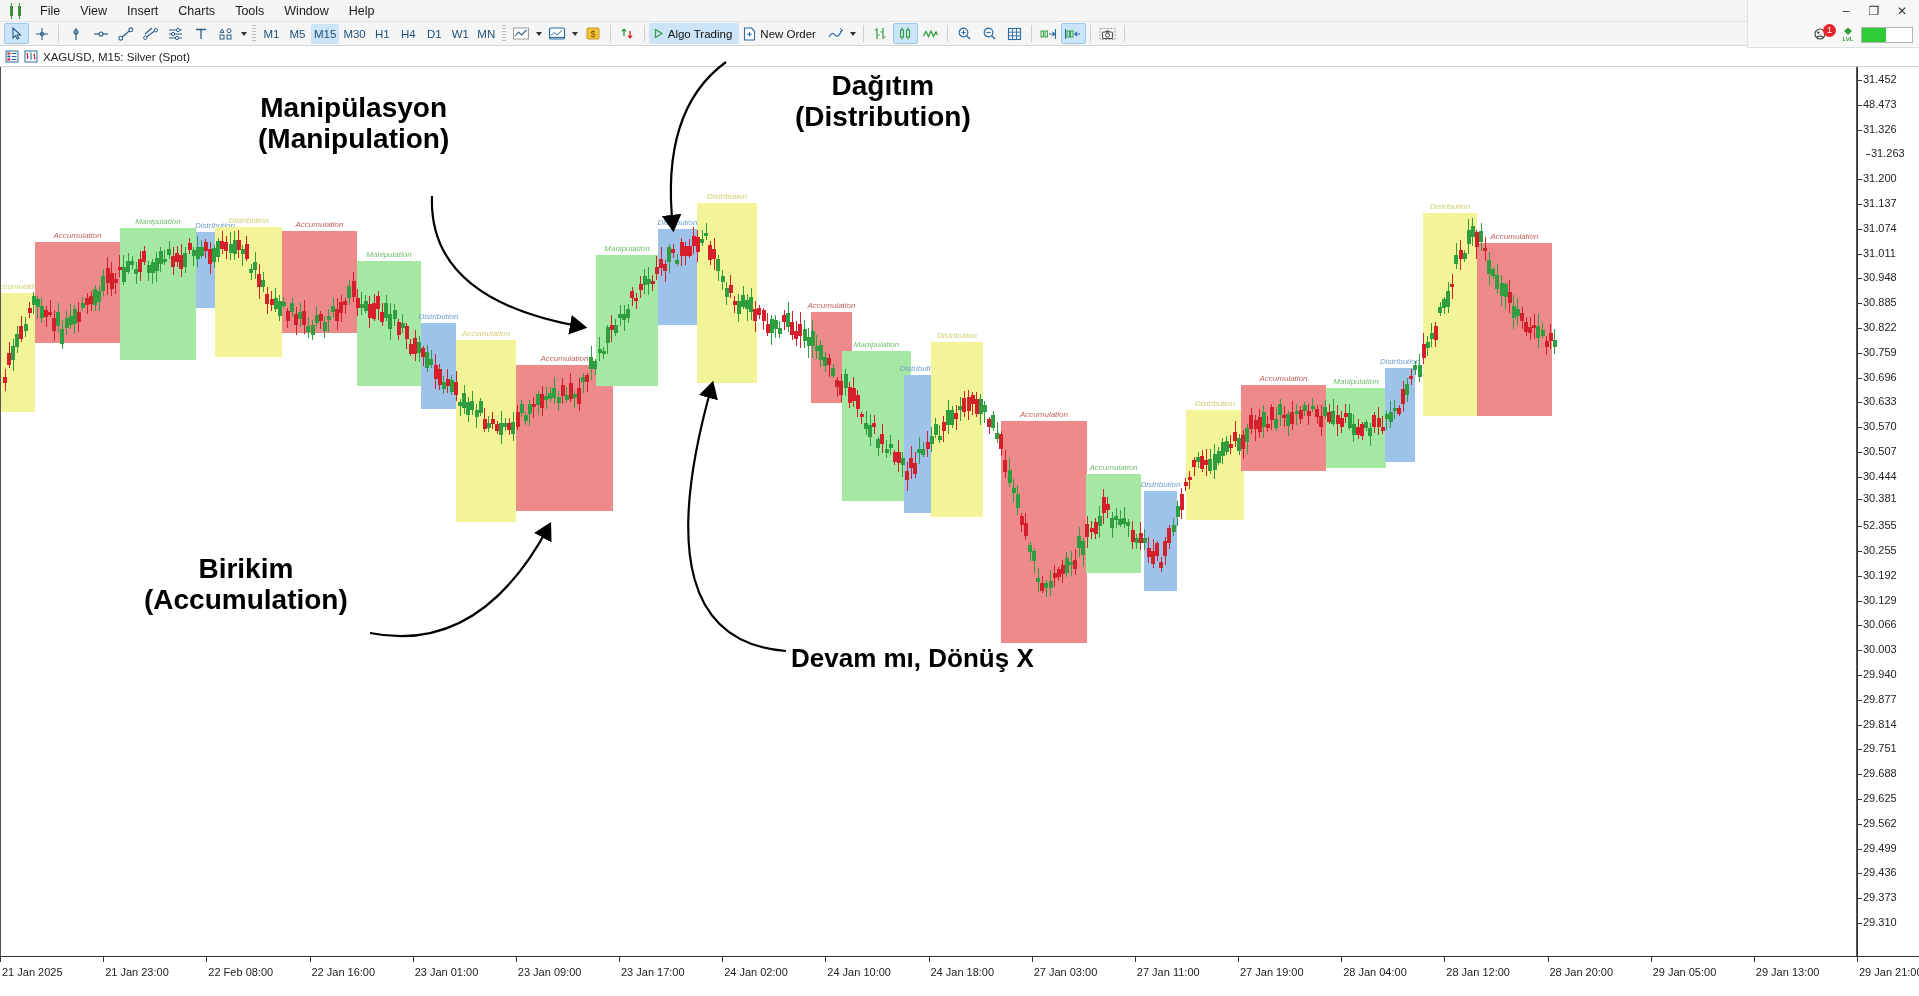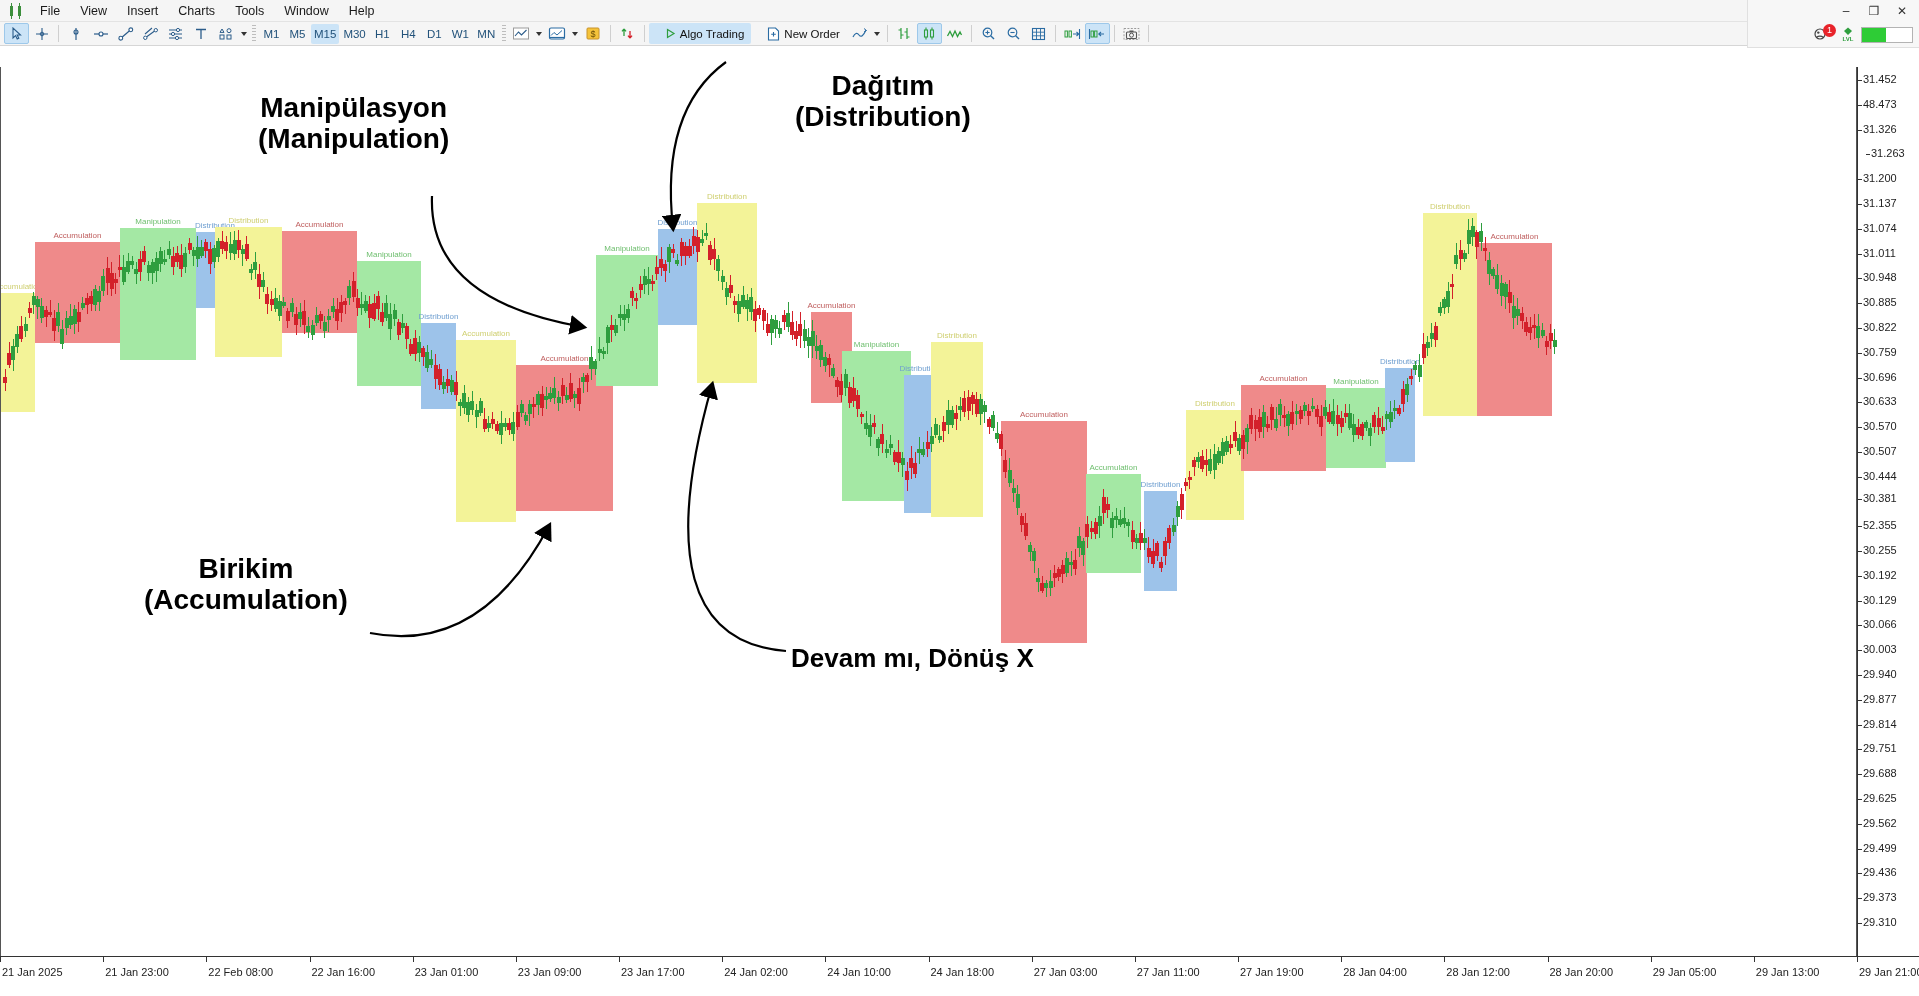--- a/index.html
+++ b/index.html
@@ -26,21 +26,21 @@
   .tb-btn.active{ background:#cce4f7; border:1px solid #9dc8ea; }
   .tb-sep{ width:1px; height:17px; background:#cfcfcf; margin:0 4px; flex:0 0 auto;}
   .tb-dotsep{ width:4px; height:18px; flex:0 0 auto;
      background:repeating-linear-gradient(to bottom,#bdbdbd 0 1px,transparent 1px 3px);
      margin:0 3px; }
   .tf-btn{ min-width:25px; height:20px; display:flex; align-items:center;
     justify-content:center; font-size:11.5px; color:#22527a; padding:0 3px;
     border-radius:2px; cursor:default; flex:0 0 auto;}
   .tf-btn.active{ background:#cce4f7; }
   .tb-wide{ height:21px; display:flex; align-items:center; gap:4px;
-    padding:0 7px 0 16px; font-size:11.5px; color:#111; border-radius:2px;
+    padding:0 7px 0 4px; font-size:11.5px; color:#111; border-radius:2px;
     cursor:default; flex:0 0 auto; white-space:nowrap;}
   .tb-wide.hl{ background:#cce4f7; }
   .tb-caret{ width:11px; height:20px; display:flex; align-items:center;
     justify-content:center; cursor:default; flex:0 0 auto;}
   .caret{ width:0;height:0;border-left:3.5px solid transparent;
     border-right:3.5px solid transparent;border-top:4px solid #333;}
 
   
   .charttab{ position:absolute; left:0; top:47px; width:1919px; height:20px;
     background:#fff; border-bottom:1px solid #cfcfcf;
@@ -67,21 +67,21 @@
     box-shadow:0 2px 6px rgba(0,0,0,.08); }
   .wm-inner{ position:absolute; left:62px; top:8px;
     display:flex; align-items:center; gap:12px; }
   .wm-text{ font-size:25px; color:#8b8b8b; letter-spacing:.5px;
     font-family:"DejaVu Sans", sans-serif; font-weight:300; }
 
   
   .chart{ position:absolute; left:0; top:67px; width:1857px; height:889px;
     background:#fff; border-left:1px solid #555; border-right:1px solid #555;
     overflow:hidden; }
-  .zone{ position:absolute; }
+  .zone{ position:absolute;font-style:italic; }
   .zone .ztext{ position:absolute; top:-11px; left:50%;
     transform:translateX(-50%); font-size:8px; white-space:nowrap; }
   .cdl{ position:absolute; }
   .wick{ position:absolute; width:1px; }
   .body{ position:absolute; }
 
   
   .yaxis{ position:absolute; left:1857px; top:67px; width:62px; height:889px;
     background:#fff; border-left:1px solid #333; }
   .ytick{ position:absolute; left:0; font-size:11px; color:#222;
@@ -341,20 +341,40 @@
       <svg width="17" height="14" viewBox="0 0 17 14">
           <rect x="1" y="1.5" width="15" height="11" fill="none" stroke="#9b9b9b" stroke-width="1" stroke-dasharray="2 1.4"></rect>
           <rect x="3.5" y="5" width="10" height="6.5" rx="1" fill="none" stroke="#555" stroke-width="1.1"></rect>
           <circle cx="8.5" cy="8.2" r="2" fill="none" stroke="#555" stroke-width="1"></circle>
           <rect x="6.5" y="3.5" width="4" height="1.6" fill="#555"></rect>
         </svg>
     </div>
     <div class="tb-sep"></div>
   </div>
 
+  <div class="charttab">
+    <span style="display:flex">
+      <svg width="14" height="13" viewBox="0 0 14 13">
+          <rect x="1" y="1" width="12" height="11" fill="#fff" stroke="#2b6ca3" stroke-width="1"></rect>
+          <rect x="2.3" y="2.5" width="3" height="2" fill="#d3202a"></rect>
+          <rect x="2.3" y="5.5" width="3" height="2" fill="#2b6ca3"></rect>
+          <rect x="2.3" y="8.5" width="3" height="2" fill="#d3202a"></rect>
+          <path d="M6.5 3.5 H11.5 M6.5 6.5 H11.5 M6.5 9.5 H11.5" stroke="#2b6ca3" stroke-width="1"></path>
+        </svg>
+    </span>
+    <span style="display:flex">
+      <svg width="14" height="13" viewBox="0 0 14 13">
+          <rect x="1" y="1" width="12" height="11" fill="#fff" stroke="#2b6ca3" stroke-width="1"></rect>
+          <path d="M3.5 3 V9 M3.5 4 H2.3 M3.5 7 H4.8" stroke="#d3202a" stroke-width="1"></path>
+          <path d="M7 2.5 V10 M7 4 H5.8 M7 7.5 H8.3" stroke="#2b6ca3" stroke-width="1"></path>
+          <path d="M10.5 3.5 V9.5 M10.5 5 H9.3 M10.5 8 H11.8" stroke="#d3202a" stroke-width="1"></path>
+        </svg>
+    </span>
+    <span class="lbl">XAGUSD, M15:  Silver (Spot)</span>
+  </div>
 
   <div class="wincard">
     <div class="winrow1">
       <div class="wc">–</div>
       <div class="wc">❐</div>
       <div class="wc">✕</div>
     </div>
     <div class="winrow2">
       <div style="position:relative;width:22px;height:18px">
         <svg width="18" height="16" viewBox="0 0 18 16">

